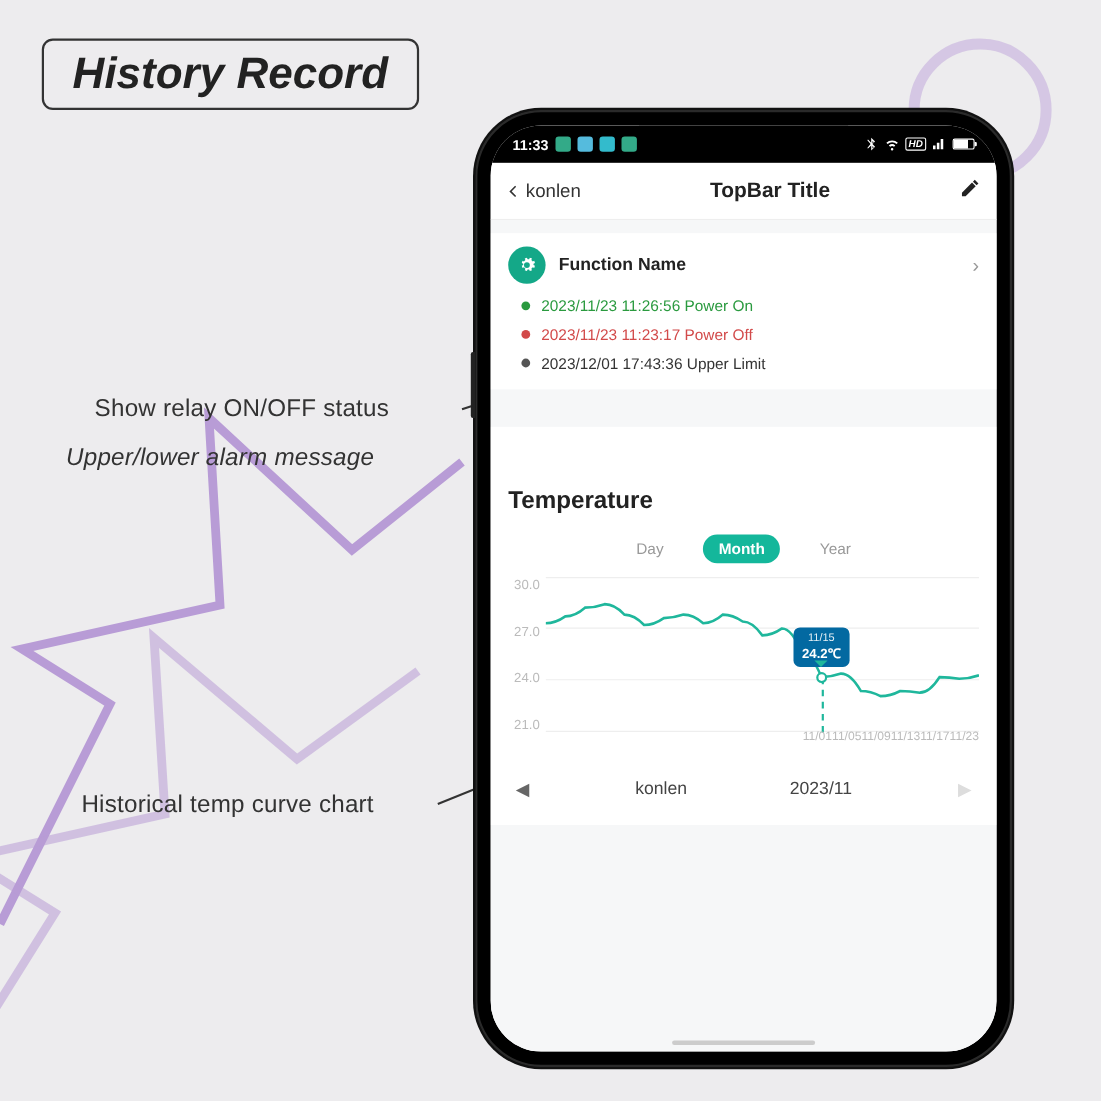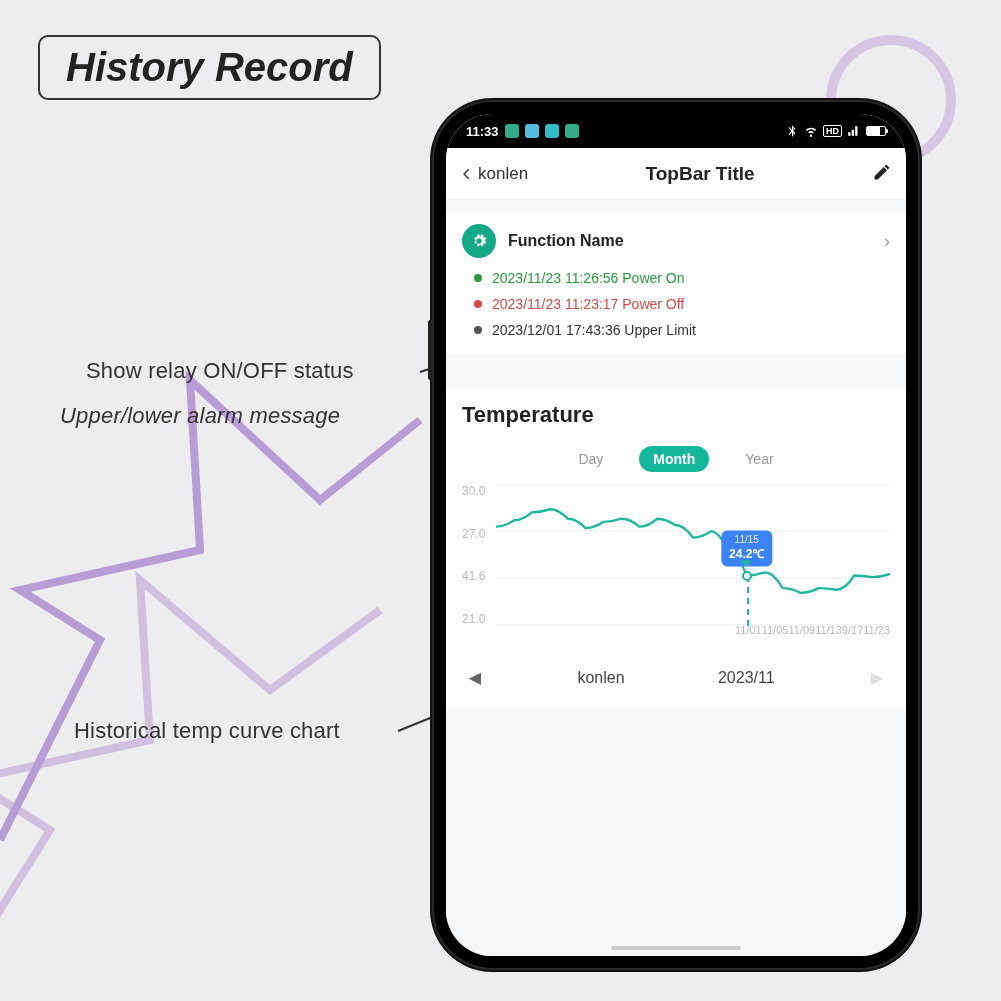--- a/index.html
+++ b/index.html
@@ -48,21 +48,21 @@
   padding: 0 20px; font-size: 13px; font-weight: 600;
   position: relative;
   gap: 48px;
 }
 .status-left { display: flex; align-items: center; gap: 6px; }
 .status-left .sb-icon { width: 14px; height: 14px; background: #3a8; border-radius: 3px; }
 .status-left .sb-icon.b { background: #5bd; }
 .status-left .sb-icon.c { background: #3bc; }
 .status-right { display: flex; align-items: center; gap: 5px; font-size: 12px; }
 .status-right svg { width: 14px; height: 14px; fill: #fff; }
-.hd-badge { border: 1px solid #fff; border-radius: 2px; padding: 0 2px; font-size: 9px; line-height: 10px; }
+.hd-badge { border: 1px solid #fff; border-radius: 2px; padding: 0 2px; font-size: 9px; line-height: 10px; font-style: italic; }
 .batt { width: 20px; height: 10px; border: 1px solid #fff; border-radius: 2px; position: relative; }
 .batt::after { content:""; position:absolute; right:-3px; top:2px; width:2px; height:4px; background:#fff; border-radius:0 1px 1px 0;}
 .batt i { display:block; height:100%; width:70%; background:#fff; }
 .dot-sep { opacity: .8; }
 .titlebar {
   height: 52px; display: flex; align-items: center; justify-content: space-between;
   padding: 0 14px; border-bottom: 1px solid #eee; background:#fff;
 }
 .tb-left { display: flex; align-items: center; gap: 4px; font-size: 17px; color: #333; }
 .tb-title { font-size: 19px; font-weight: 700; color: #222; }
@@ -79,33 +79,33 @@
 .func-icon svg { width:16px; height:16px; fill:#fff; }
 .func-label { flex:1; font-weight:700; font-size:16px; color:#222; }
 .chev { color:#999; font-size:18px; }
 .events { margin-top: 12px; padding-left: 12px; display:flex; flex-direction:column; gap:10px; }
 .ev { display:flex; align-items:center; gap:10px; font-size:14px; }
 .ev-dot { width:8px; height:8px; border-radius:50%; }
 .ev.green { color:#2a9a3f; } .ev.green .ev-dot{ background:#2a9a3f;}
 .ev.red { color:#d24a4a; } .ev.red .ev-dot{ background:#d24a4a;}
 .ev.gray { color:#333; } .ev.gray .ev-dot{ background:#555;}
 .temp-section { background:#fff; margin-top: 34px; padding: 14px 0 16px; }
-.temp-h { font-weight:800; font-size:22px; color:#222; padding: 0 16px 10px; }
+.temp-h { font-weight:800; font-size:22px; color:#222; padding: 0 16px 10px; margin-top: 40px; }
 .range-tabs { display:flex; align-items:center; justify-content:center; gap:22px; margin: 8px 0 12px;}
 .range-tab { font-size:14px; color:#999; padding:5px 14px; border-radius: 14px; }
 .range-tab.active { background:#14b79b; color:#fff; font-weight:600; }
 .chart-wrap { position:relative; height: 170px; padding: 0 16px; }
 .yaxis { position:absolute; left:16px; top:0; bottom:28px; width:34px;
   display:flex; flex-direction:column; justify-content:space-between;
-  font-size:12px; color:#bbb; }
+  font-size:12px; color:#bbb;align-items:center; }
 .plot { position:absolute; left:50px; right:16px; top:0; bottom:28px; }
 .grid line { stroke:#eee; stroke-width:1;}
 .curve { fill:none; stroke:#1fb79c; stroke-width:2.2; }
 .tooltip {
-  position:absolute; background:#3b82f6; color:#fff; border-radius:6px;
+  position:absolute; background:#0369a1; color:#fff; border-radius:6px;
   padding:4px 8px; font-size:12px; text-align:center; transform:translate(-50%,-110%);
 }
 .tooltip .tt-date{ font-size:10px; opacity:.9;}
 .tooltip .tt-val{ font-weight:700; font-size:12px;}
 .tooltip::after{
   content:""; position:absolute; left:50%; bottom:-6px; transform:translateX(-50%);
   border:6px solid transparent; border-top-color:#1fb79c;
 }
 .vline { position:absolute; width:0; border-left:2px dashed #1fb79c; }
 .marker { position:absolute; width:10px; height:10px; border-radius:50%;
@@ -219,21 +219,21 @@
         <div class="temp-h">Temperature</div>
         <div class="range-tabs">
           <span class="range-tab">Day</span>
           <span class="range-tab active">Month</span>
           <span class="range-tab">Year</span>
         </div>
         <div class="chart-wrap">
           <div class="yaxis" id="yaxis">
               <span>30.0</span>
               <span>27.0</span>
-              <span>41.6</span>
+              <span>24.0</span>
               <span>21.0</span>
             </div>
           <div class="plot" id="plot">
             <svg width="100%" height="100%" viewBox="0 0 380 130" preserveAspectRatio="none">
               <g class="grid">
                 <line x1="0" y1="1" x2="380" y2="1"></line>
                 <line x1="0" y1="43" x2="380" y2="43"></line>
                 <line x1="0" y1="86" x2="380" y2="86"></line>
                 <line x1="0" y1="129" x2="380" y2="129"></line>
               </g>
@@ -244,21 +244,21 @@
             <div class="tooltip" id="tooltip" style="left: 250.727px; top: 85.5111px;">
               <div class="tt-date">11/15</div>
               <div class="tt-val">24.2℃</div>
             </div>
           </div>
           <div class="xaxis" id="xaxis">
               <span>11/01</span>
               <span>11/05</span>
               <span>11/09</span>
               <span>11/13</span>
-              <span>9/17</span>
+              <span>11/17</span>
               <span>11/23</span>
             </div>
         </div>
         <div class="footer-nav">
           <span class="arrow">◀</span>
           <span>konlen</span>
           <span>2023/11</span>
           <span class="arrow dim">▶</span>
         </div>
       </div>

